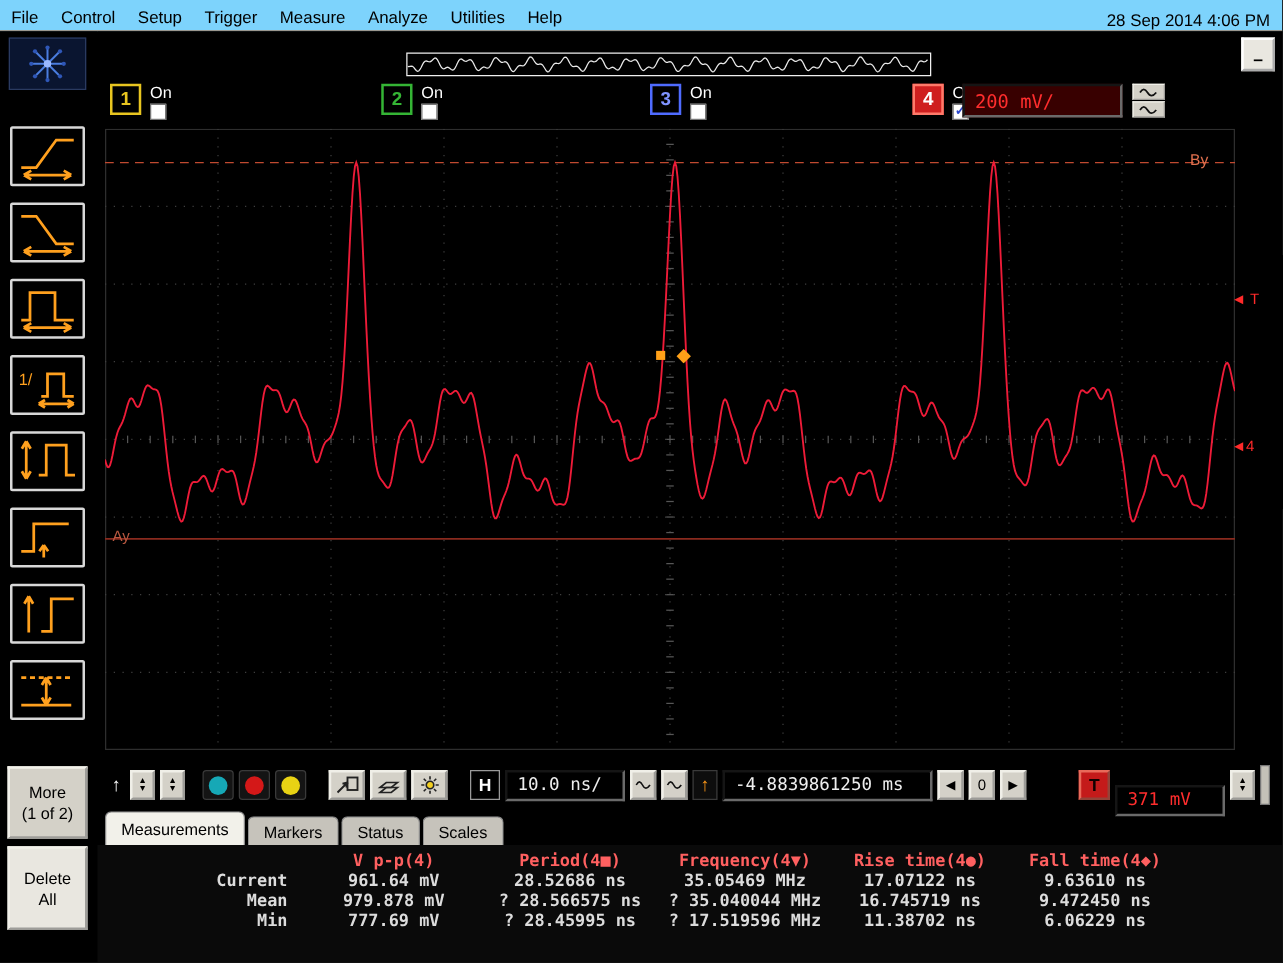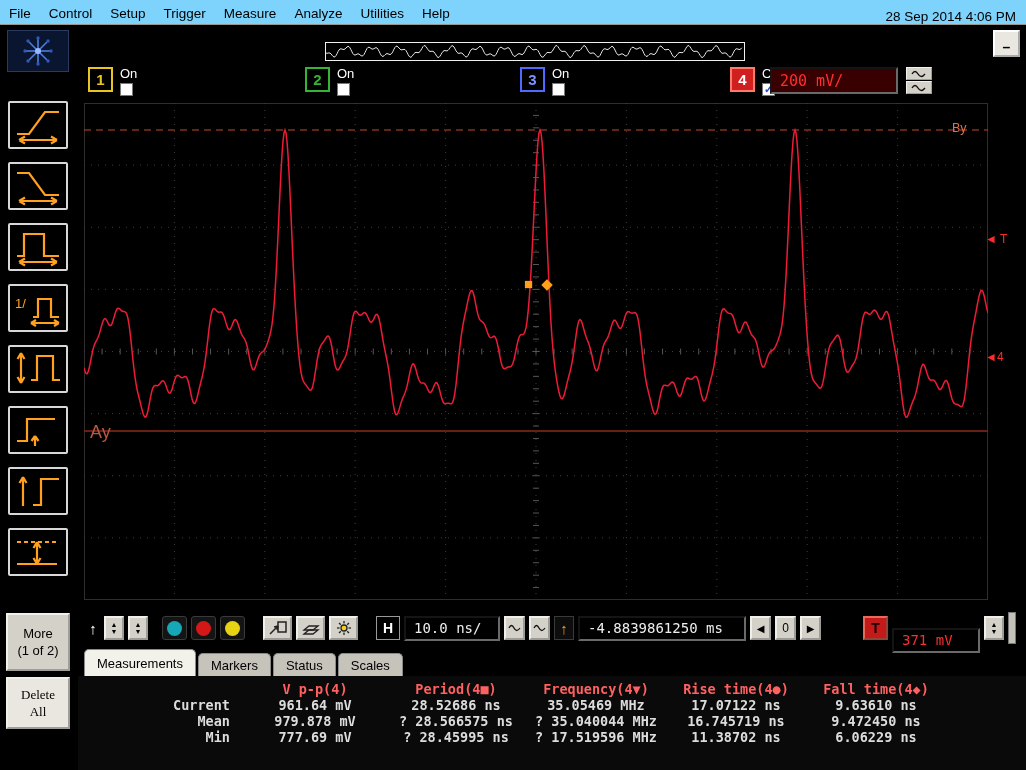--- a/index.html
+++ b/index.html
@@ -21,21 +21,21 @@
 
   
   .logo-btn { position:absolute; left:7px; top:5px; width:62px; height:42px; background:#0a1530;
               border:1px solid #2a3a60; display:flex; align-items:center; justify-content:center; }
   .tool-btn { position:absolute; left:8px; width:60px; height:48px; background:#000;
               border:2px solid #d8d8d8; border-radius:2px; display:flex; align-items:center; justify-content:center; }
   .more-btn, .delete-btn { position:absolute; left:6px; width:64px; background:#d4d1c8;
               border:2px outset #f2f1ea; display:flex; flex-direction:column; align-items:center;
               justify-content:center; font-size:13px; color:#000; line-height:17px; }
   .more-btn { top:588px; height:58px; }
-  .delete-btn { top:652px; height:52px; background:#e9e7e0;font-family:Liberation Serif, serif; }
+  .delete-btn { top:652px; height:67px; background:#e9e7e0; }
 
   
   .topstatus { position:relative; height:39px; background:#000; }
   .status-lines { position:absolute; left:10px; top:1px; font-family:"DejaVu Sans Mono", monospace;
                   font-size:13.5px; line-height:18px; color:#e4e4e4; white-space:pre; }
   .preview { position:absolute; left:247px; top:17px; width:420px; height:19px; background:#000;
              border:1px solid #f0f0f0; }
   .preview svg { display:block; }
   .minimize { position:absolute; right:6px; top:5px; width:27px; height:27px; background:#e9e7e0;
               border:2px outset #fff; font-size:14px; font-weight:bold; color:#000;
@@ -58,21 +58,21 @@
               border:2px inset #6a6a6a; color:#ff2d2d; font-family:"DejaVu Sans Mono", monospace;
               font-size:15px; display:flex; align-items:center; padding-left:8px; }
   .sinebtns { position:absolute; left:828px; top:3px; display:flex; flex-direction:column; gap:1px; }
   .sinebtn { width:26px; height:13px; background:#d4d1c8; border:1px outset #f2f1ea;
              display:flex; align-items:center; justify-content:center; }
 
   
   .plot { position:relative; height:506px; background:#000; }
   #plot-svg { position:absolute; left:6px; top:2px; }
   .by-label { position:absolute; left:874px; top:20px; color:#e0704e; font-size:12.5px; }
-  .ay-label { position:absolute; left:12px; top:321px; color:#b85840; font-size:18px; }
+  .ay-label { position:absolute; left:12px; top:321px; color:#b85840; font-size:12px; }
   .trig-marker { position:absolute; left:907px; top:131px; color:#ff2a2a; font-size:12px; white-space:nowrap; }
   .ch4-marker { position:absolute; left:907px; top:249px; color:#ff2a2a; font-size:12px; }
   .meas-markers { position:absolute; left:446px; top:174px; color:#ffa018; font-size:15px; letter-spacing:2px; }
 
   
   .hbar { height:42px; background:#000; display:flex; align-items:center; padding:0 10px 0 8px; gap:4px; }
   .ghost-up { color:#fff; font-size:15px; width:14px; text-align:center; }
   .sbtn { height:24px; min-width:20px; background:#d4d1c8; border:2px outset #f0efe8; color:#000;
           display:flex; align-items:center; justify-content:center; font-size:10px; }
   .spin { width:19px; flex-direction:column; line-height:7px; font-size:7px; }

